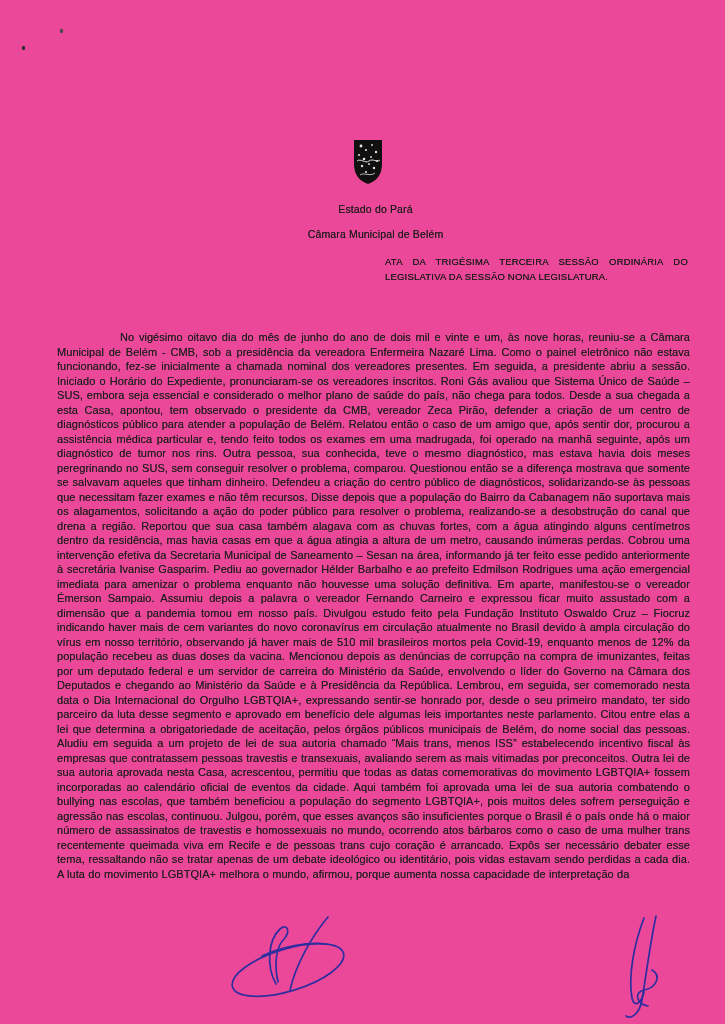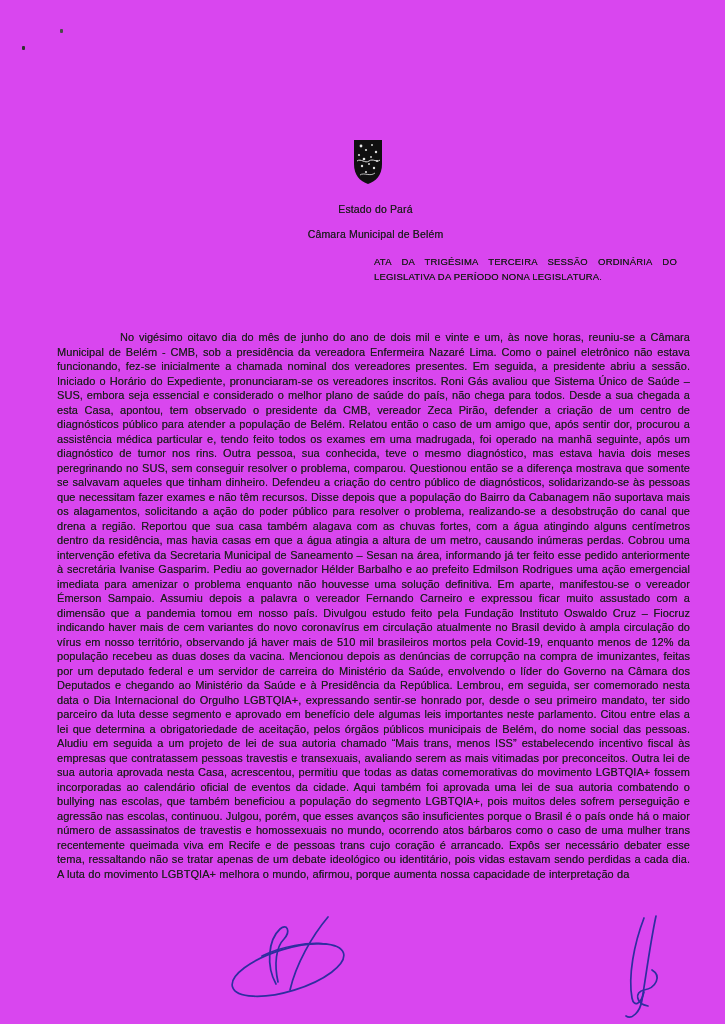--- a/index.html
+++ b/index.html
@@ -1,20 +1,20 @@
 <!DOCTYPE html>
 <html><head>
 <meta charset="utf-8">
 <style>
   html,body{margin:0;padding:0;background:#e9e9e9;}
   .page{
     position:relative;
     width:725px;height:1024px;
     margin:0 auto;
-    background:#d946ef;
+    background:#ec4899;
     overflow:hidden;
     font-family:"Liberation Sans", sans-serif;
     color:#1e1e1e;
   }
   
   .speck{position:absolute;background:#4a4a4a;border-radius:1px;}
   .speck.s1{left:60px;top:29px;width:3px;height:4px;}
   .speck.s2{left:22px;top:46px;width:3px;height:4px;background:#303030;}
 
   
@@ -27,21 +27,21 @@
     transform:translateX(13px);
     font-size:10.5px;
     letter-spacing:.15px;
     text-shadow:0 0 .55px rgba(20,20,20,.75);
   }
   .state{top:203px;}
   .inst{top:228px;}
 
   
   .title{
-    position:absolute;left:374px;top:254px;width:303px;
+    position:absolute;left:385px;top:254px;width:303px;
     font-size:9.5px;line-height:15px;
     letter-spacing:.2px;
     text-shadow:0 0 .6px rgba(15,15,15,.85);
   }
   .title .tl{text-align:justify;text-align-last:justify;white-space:normal;}
   .title .tl.last{text-align-last:left;}
 
   
   .body-text{
     position:absolute;left:57px;top:330px;width:633px;
@@ -85,21 +85,21 @@
       <path d="M5 22 C9 19 13 25 17 22 C21 19 25 24 28 21" stroke="#dadada" stroke-width="1" fill="none"></path>
       <path d="M8 36 C12 33 18 38 23 34" stroke="#cecece" stroke-width="0.9" fill="none"></path>
     </svg>
   </div>
 
   <div class="center-line state">Estado do Pará</div>
   <div class="center-line inst">Câmara Municipal de Belém</div>
 
   <div class="title">
     <div class="tl">ATA DA TRIGÉSIMA TERCEIRA SESSÃO ORDINÁRIA DO</div>
-    <div class="tl last">LEGISLATIVA DA PERÍODO NONA LEGISLATURA.</div>
+    <div class="tl last">LEGISLATIVA DA SESSÃO NONA LEGISLATURA.</div>
   </div>
 
   <div class="body-text">No vigésimo oitavo dia do mês de junho do ano de dois mil e vinte e um, às nove horas, reuniu-se a Câmara Municipal de Belém - CMB, sob a presidência da vereadora Enfermeira Nazaré Lima. Como o painel eletrônico não estava funcionando, fez-se inicialmente a chamada nominal dos vereadores presentes. Em seguida, a presidente abriu a sessão. Iniciado o Horário do Expediente, pronunciaram-se os vereadores inscritos. Roni Gás avaliou que Sistema Único de Saúde – SUS, embora seja essencial e considerado o melhor plano de saúde do país, não chega para todos. Desde a sua chegada a esta Casa, apontou, tem observado o presidente da CMB, vereador Zeca Pirão, defender a criação de um centro de diagnósticos público para atender a população de Belém. Relatou então o caso de um amigo que, após sentir dor, procurou a assistência médica particular e, tendo feito todos os exames em uma madrugada, foi operado na manhã seguinte, após um diagnóstico de tumor nos rins. Outra pessoa, sua conhecida, teve o mesmo diagnóstico, mas estava havia dois meses peregrinando no SUS, sem conseguir resolver o problema, comparou. Questionou então se a diferença mostrava que somente se salvavam aqueles que tinham dinheiro. Defendeu a criação do centro público de diagnósticos, solidarizando-se às pessoas que necessitam fazer exames e não têm recursos. Disse depois que a população do Bairro da Cabanagem não suportava mais os alagamentos, solicitando a ação do poder público para resolver o problema, realizando-se a desobstrução do canal que drena a região. Reportou que sua casa também alagava com as chuvas fortes, com a água atingindo alguns centímetros dentro da residência, mas havia casas em que a água atingia a altura de um metro, causando inúmeras perdas. Cobrou uma intervenção efetiva da Secretaria Municipal de Saneamento – Sesan na área, informando já ter feito esse pedido anteriormente à secretária Ivanise Gasparim. Pediu ao governador Hélder Barbalho e ao prefeito Edmilson Rodrigues uma ação emergencial imediata para amenizar o problema enquanto não houvesse uma solução definitiva. Em aparte, manifestou-se o vereador Émerson Sampaio. Assumiu depois a palavra o vereador Fernando Carneiro e expressou ficar muito assustado com a dimensão que a pandemia tomou em nosso país. Divulgou estudo feito pela Fundação Instituto Oswaldo Cruz – Fiocruz indicando haver mais de cem variantes do novo coronavírus em circulação atualmente no Brasil devido à ampla circulação do vírus em nosso território, observando já haver mais de 510 mil brasileiros mortos pela Covid-19, enquanto menos de 12% da população recebeu as duas doses da vacina. Mencionou depois as denúncias de corrupção na compra de imunizantes, feitas por um deputado federal e um servidor de carreira do Ministério da Saúde, envolvendo o líder do Governo na Câmara dos Deputados e chegando ao Ministério da Saúde e à Presidência da República. Lembrou, em seguida, ser comemorado nesta data o Dia Internacional do Orgulho LGBTQIA+, expressando sentir-se honrado por, desde o seu primeiro mandato, ter sido parceiro da luta desse segmento e aprovado em benefício dele algumas leis importantes neste parlamento. Citou entre elas a lei que determina a obrigatoriedade de aceitação, pelos órgãos públicos municipais de Belém, do nome social das pessoas. Aludiu em seguida a um projeto de lei de sua autoria chamado “Mais trans, menos ISS” estabelecendo incentivo fiscal às empresas que contratassem pessoas travestis e transexuais, avaliando serem as mais vitimadas por preconceitos. Outra lei de sua autoria aprovada nesta Casa, acrescentou, permitiu que todas as datas comemorativas do movimento LGBTQIA+ fossem incorporadas ao calendário oficial de eventos da cidade. Aqui também foi aprovada uma lei de sua autoria combatendo o bullying nas escolas, que também beneficiou a população do segmento LGBTQIA+, pois muitos deles sofrem perseguição e agressão nas escolas, continuou. Julgou, porém, que esses avanços são insuficientes porque o Brasil é o país onde há o maior número de assassinatos de travestis e homossexuais no mundo, ocorrendo atos bárbaros como o caso de uma mulher trans recentemente queimada viva em Recife e de pessoas trans cujo coração é arrancado. Expôs ser necessário debater esse tema, ressaltando não se tratar apenas de um debate ideológico ou identitário, pois vidas estavam sendo perdidas a cada dia. A luta do movimento LGBTQIA+ melhora o mundo, afirmou, porque aumenta nossa capacidade de interpretação da</div>
 
   <svg class="sig sig-center" viewBox="0 0 134 98" aria-hidden="true">
     <ellipse cx="64" cy="58" rx="58" ry="21" transform="rotate(-17 64 58)"></ellipse>
     <path d="M52 72 C42 54 44 28 56 17 C63 11 67 19 60 27 C52 35 50 52 54 70"></path>
     <path d="M104 5 C88 24 72 52 66 78"></path>
     <path d="M38 44 C58 34 84 30 102 32"></path>
   </svg>

